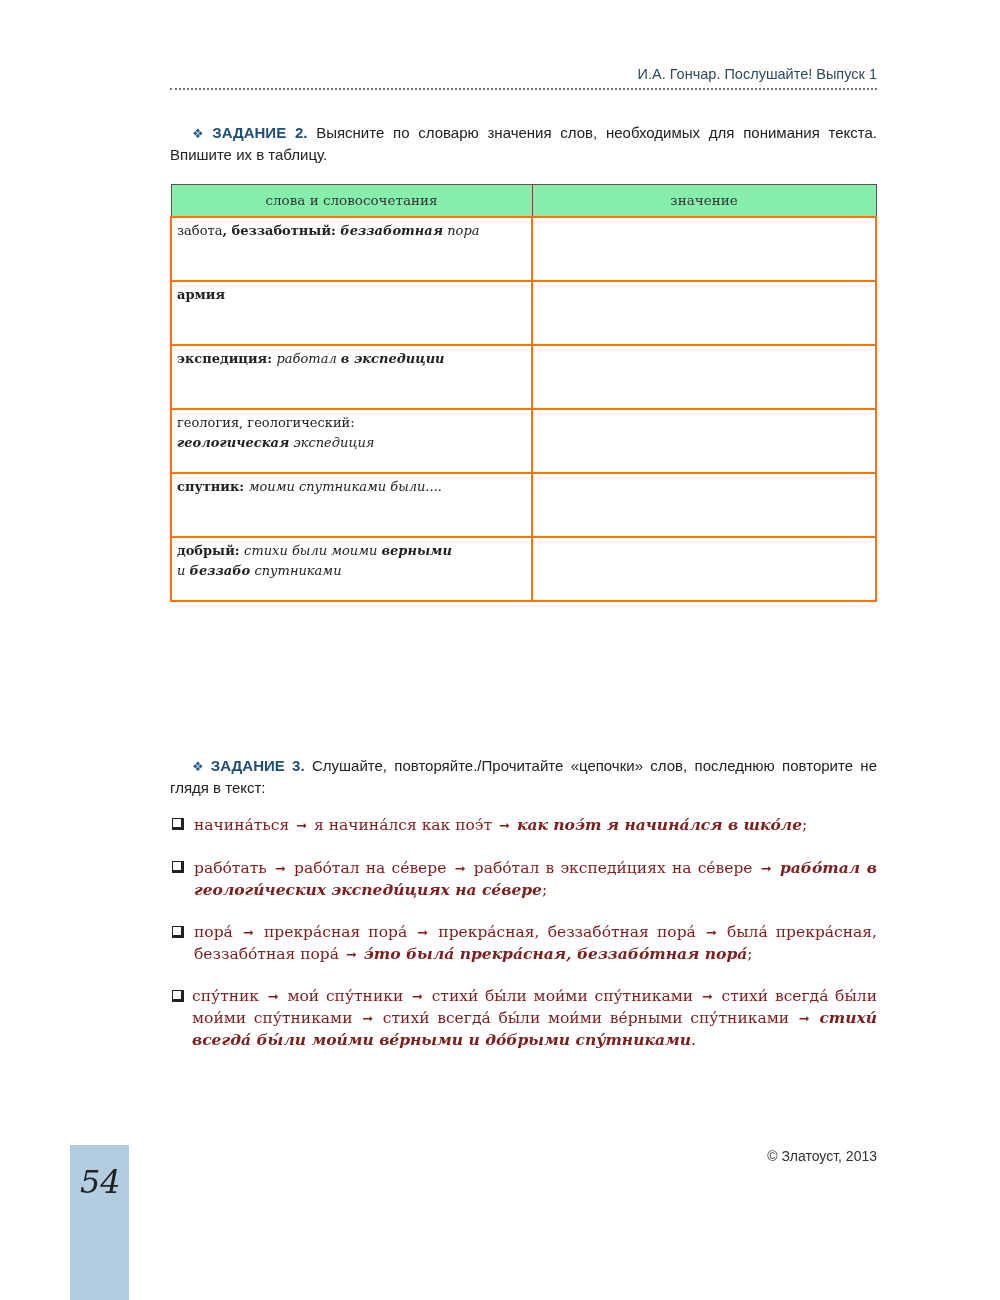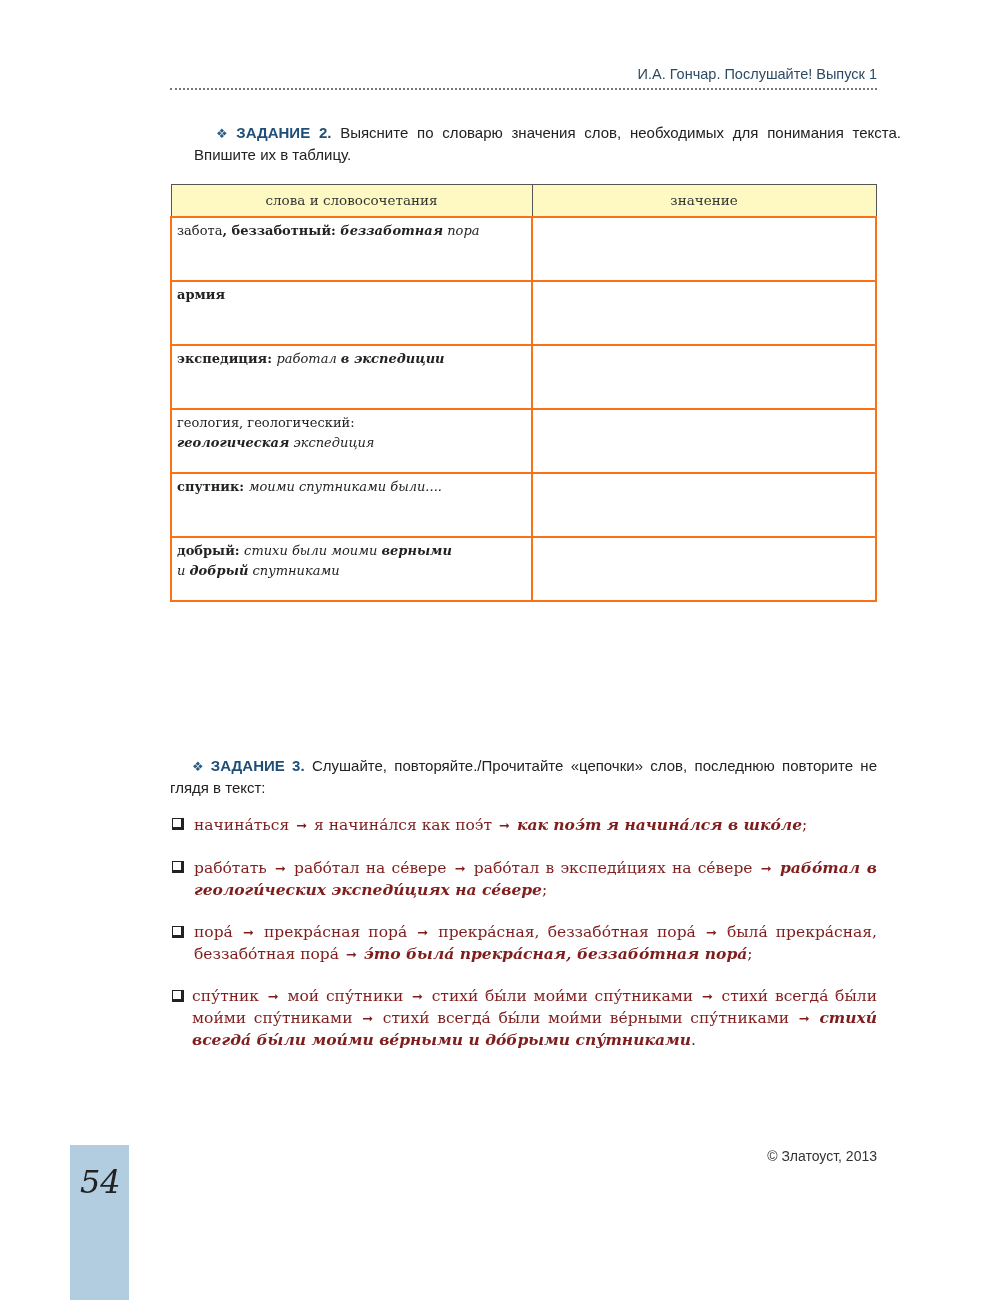--- a/index.html
+++ b/index.html
@@ -16,29 +16,29 @@
     border-top: 2px dotted #777;
   }
 
   .task {
     position: absolute; left: 170px; width: 707px;
     font-family: "Liberation Sans", sans-serif; font-size: 15px; line-height: 21px;
     color: #222; text-align: justify; text-indent: 22px;
   }
   .task .diamond { color: #2d5f86; font-size: 13px; margin-right: 4px; }
   .task .task-label { color: #1f4e79; font-weight: bold; }
-  .task-2 { top: 122px; margin-left: 24px; }
+  .task-2 { top: 122px; }
   .task-3 { top: 755px; }
 
   table.vocab {
     position: absolute; left: 170px; top: 184px; width: 707px;
     border-collapse: collapse; font-family: "DejaVu Serif", serif; font-size: 13px;
   }
   table.vocab th {
-    background: #fef9c3; font-weight: normal; height: 32px;
+    background: #86efac; font-weight: normal; height: 32px;
     border: 1px solid #555; color: #333; font-size: 13.5px;
   }
   table.vocab td {
     border: 2px solid #f97316; height: 64px; vertical-align: top;
     padding: 3px 5px; line-height: 20px; color: #222;
   }
   table.vocab td.c1 { width: 361px; }
   .seg-b { font-weight: bold; }
   .seg-i { font-style: italic; }
   .seg-bi { font-weight: bold; font-style: italic; }
@@ -100,21 +100,21 @@
       </tr>
       <tr>
         <td class="c1"><span class="">геология, геологический:</span><br><span class="seg-bi">геологическая</span><span class="seg-i"> экспедиция</span></td>
         <td></td>
       </tr>
       <tr>
         <td class="c1"><span class="seg-b">спутник: </span><span class="seg-i">моими  спутниками были....</span></td>
         <td></td>
       </tr>
       <tr>
-        <td class="c1"><span class="seg-b">добрый: </span><span class="seg-i">стихи были моими </span><span class="seg-bi">верными</span><br><span class="seg-i">и </span><span class="seg-bi">добрый</span><span class="seg-i"> спутниками</span></td>
+        <td class="c1"><span class="seg-b">добрый: </span><span class="seg-i">стихи были моими </span><span class="seg-bi">верными</span><br><span class="seg-i">и </span><span class="seg-bi">беззабо</span><span class="seg-i"> спутниками</span></td>
         <td></td>
       </tr>
     </tbody>
 </table>
 
 <p class="task task-3">
   <span class="diamond">❖</span><span class="task-label">ЗАДАНИЕ 3.</span><span> Слушайте, повторяйте./Прочитайте «цепочки» слов, последнюю повторите не глядя в текст:</span>
 </p>
 
 <div class="chains" id="chains">

